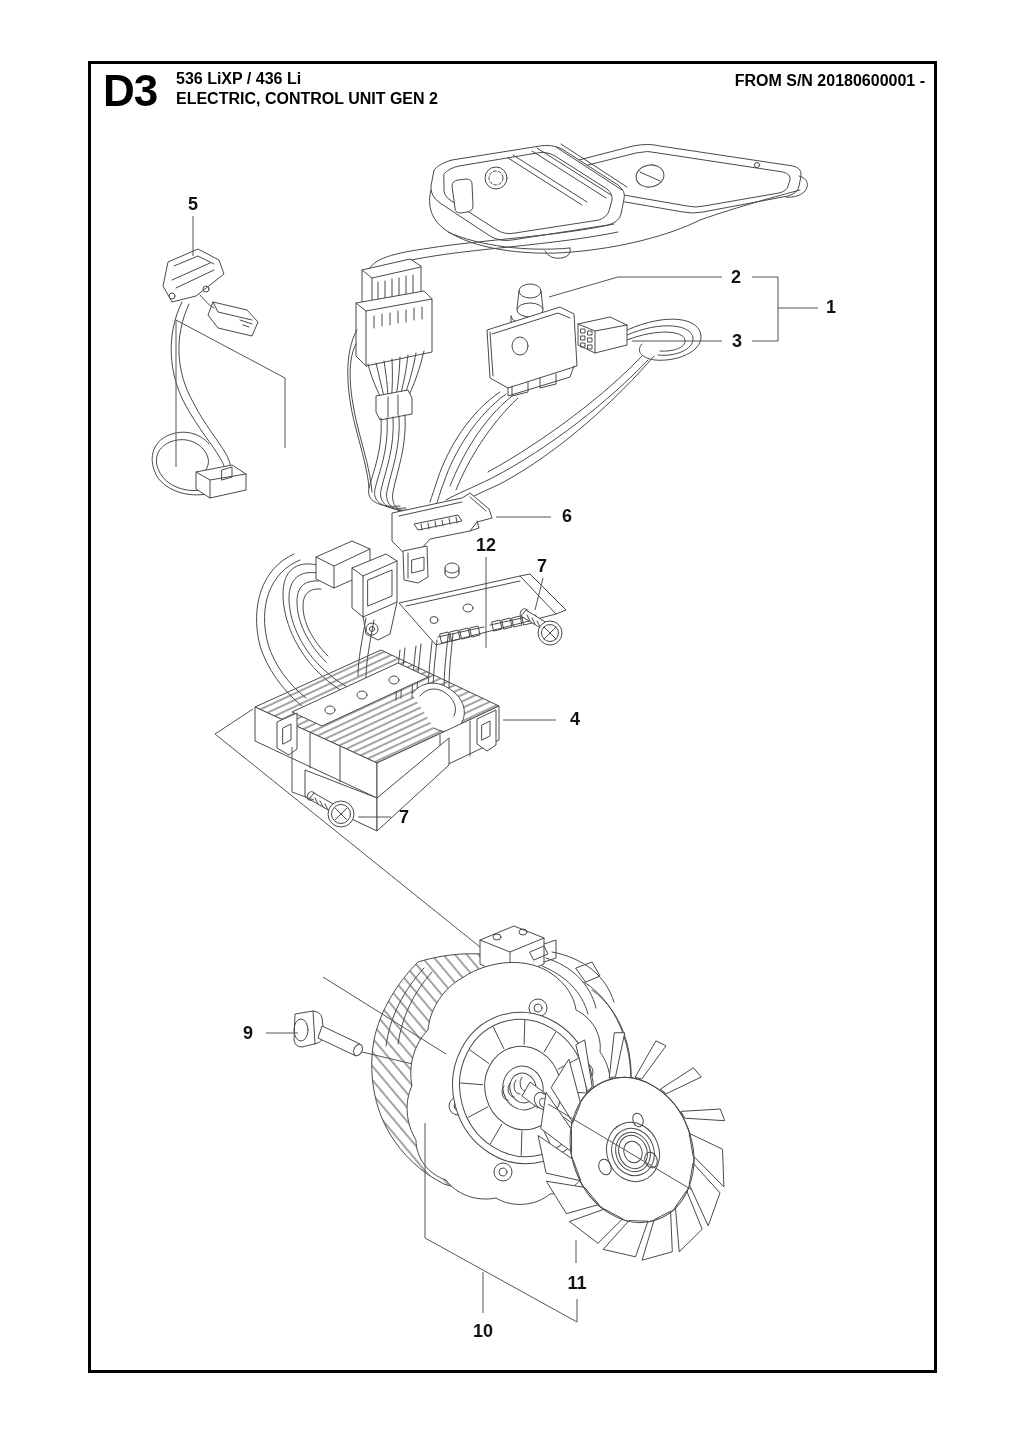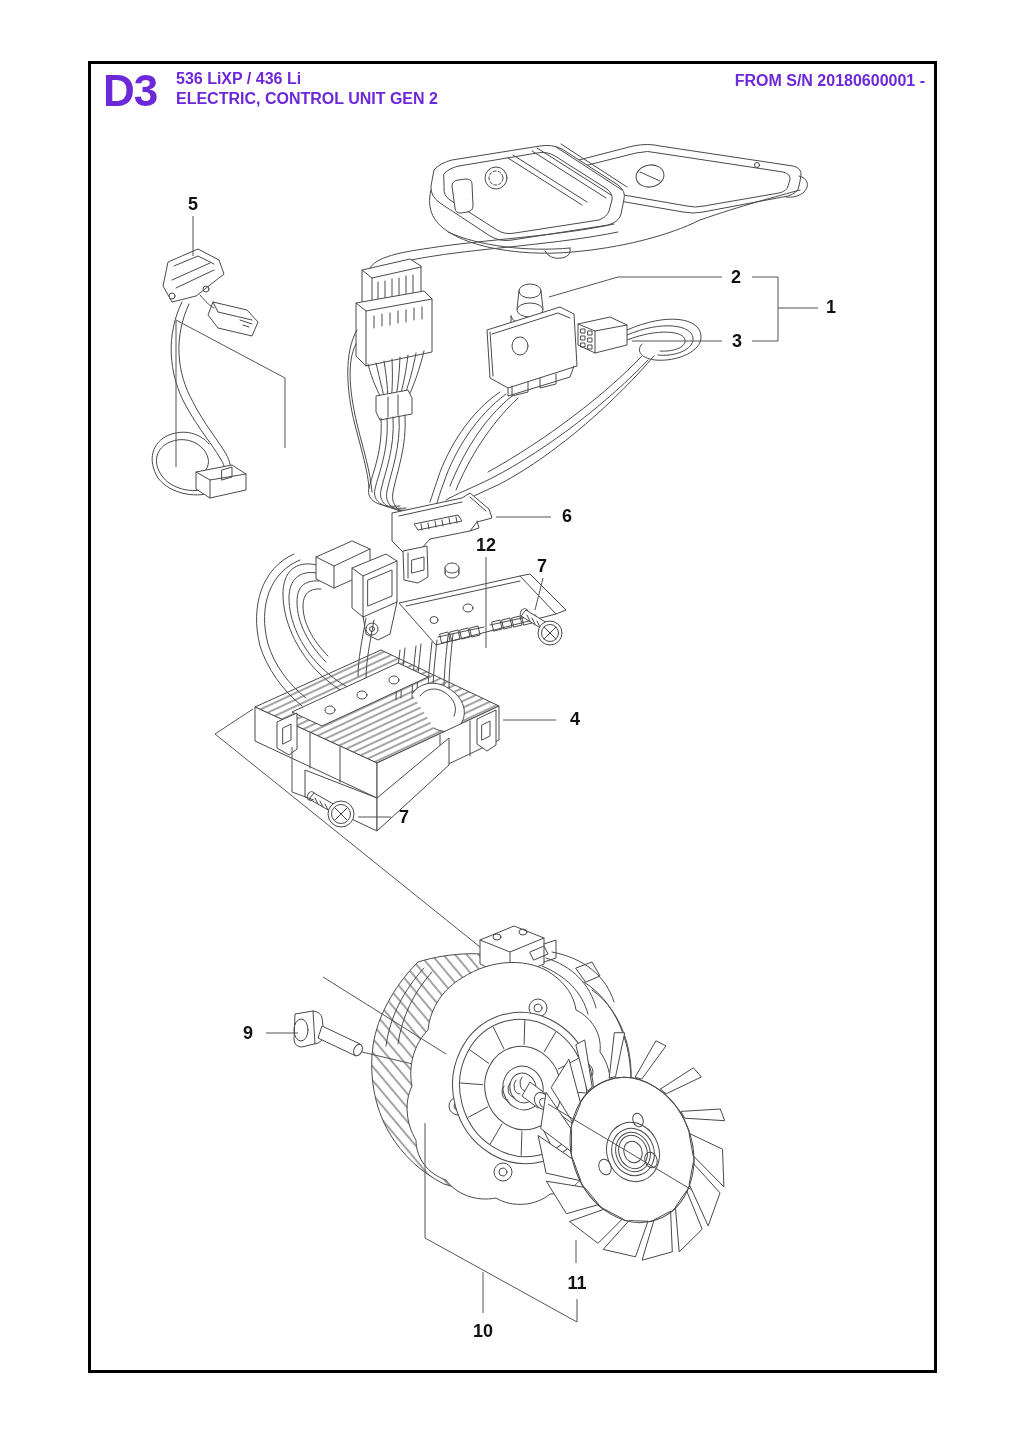--- a/index.html
+++ b/index.html
@@ -1,19 +1,19 @@
 <!DOCTYPE html>
 <html><head>
 <meta charset="utf-8">
 <style>
   html,body{margin:0;padding:0;background:#e8e8e8;}
   #page{position:relative;width:1024px;height:1435px;background:#ffffff;margin:0 auto;
         font-family:"Liberation Sans", sans-serif;overflow:hidden;}
   #frame{position:absolute;left:88px;top:61px;width:843px;height:1306px;border:3px solid #000;}
-  .hdr{position:absolute;color:#6d28d9;font-weight:bold;white-space:nowrap;}
+  .hdr{position:absolute;color:#000000;font-weight:bold;white-space:nowrap;}
   #code{left:103px;top:66px;font-size:44px;letter-spacing:-1px;}
   #model{left:176px;top:70px;font-size:16px;}
   #subtitle{left:176px;top:90px;font-size:16px;text-align:center;}
   #serial{right:99px;top:72px;font-size:16px;padding-left:15px;}
   svg{position:absolute;left:0;top:0;}
   .ln{fill:none;stroke:#4a4a4a;stroke-width:1;stroke-linejoin:round;stroke-linecap:round;}
   .wt{fill:#ffffff;stroke:#4a4a4a;stroke-width:1;stroke-linejoin:round;}
   .ld{fill:none;stroke:#555555;stroke-width:1;}
   .lb{font:bold 18px "Liberation Sans", sans-serif;fill:#111111;text-anchor:middle;}
 </style>

